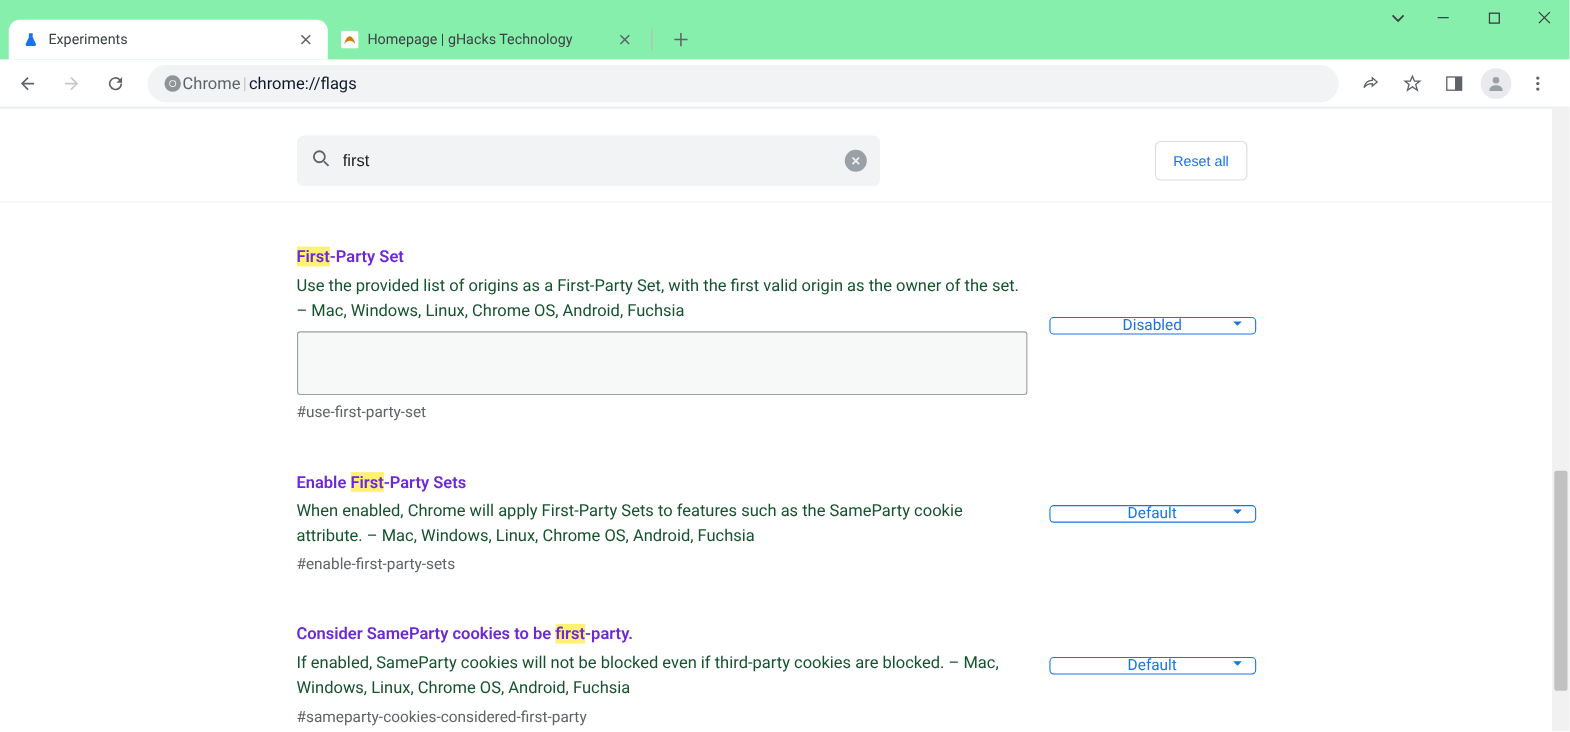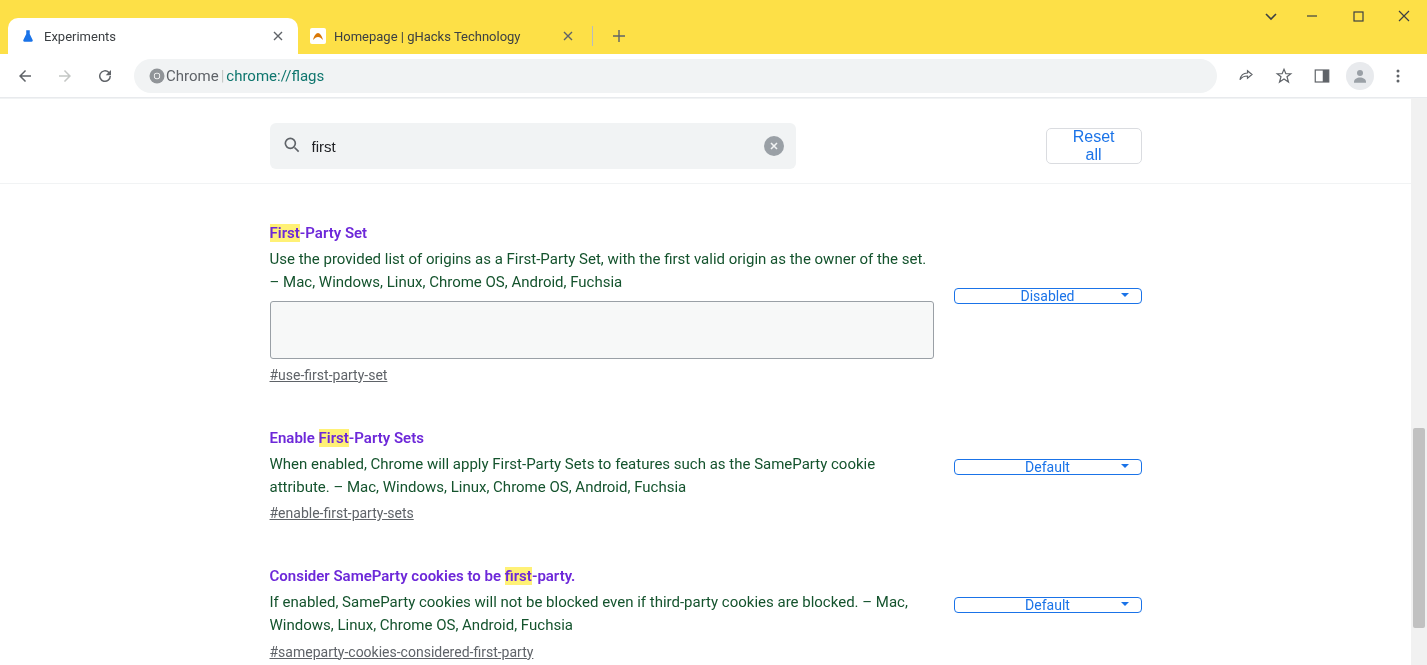--- a/index.html
+++ b/index.html
@@ -10,21 +10,21 @@
     background: #fff;
     width: 1427px;
     height: 665px;
     overflow: hidden;
     position: relative;
   }
 
   
   .tabstrip {
     height: 54px;
-    background: #fde047;
+    background: #86efac;
     display: flex;
     align-items: flex-end;
     position: relative;
   }
   .tab {
     height: 36px;
     display: flex;
     align-items: center;
     padding: 0 12px;
     font-size: 13px;
@@ -106,21 +106,21 @@
     color: #3c4043;
     font-size: 15px;
     margin: 0 6px;
   }
   .omnibox .chrome-icon {
     width: 18px; height: 18px;
     opacity: 0.85;
   }
   .omnibox .origin { color: #5f6368; }
   .omnibox .bar { color: #c4c7c5; margin: 0 2px; }
-  .omnibox .path { color: #0f766e; }
+  .omnibox .path { color: #0f172a; }
   .toolbar-right {
     display: flex; align-items: center; gap: 4px; padding-right: 4px;
   }
   .tb-icon {
     width: 34px; height: 34px;
     display: inline-flex; align-items: center; justify-content: center;
     color: #5f6368; cursor: pointer; border-radius: 50%;
   }
   .avatar {
     width: 28px; height: 28px; border-radius: 50%;
@@ -178,21 +178,21 @@
     display: inline-flex; align-items: center; justify-content: center;
     color: #f1f3f4; font-size: 12px; cursor: pointer;
   }
   .reset-btn {
     height: 36px;
     padding: 0 16px;
     border: 1px solid #dadce0;
     border-radius: 5px;
     background: #fff;
     color: #1a73e8;
-    font-size: 16px;
+    font-size: 13px;
     font-weight: 500;
     cursor: pointer;
     display: inline-flex; align-items: center;
   }
 
   .flag {
     display: flex;
     gap: 20px;
     margin-bottom: 46px;
   }
@@ -213,21 +213,20 @@
     width: 664px;
     height: 58px;
     border: 1px solid #9aa0a6;
     border-radius: 3px;
     background: #f7f8f8;
     margin: 6px 0 8px 0;
   }
   .flag-anchor {
     font-size: 14px;
     color: #5f6368;
-    text-decoration: underline;
     cursor: pointer;
   }
   .flag-right {
     width: 188px;
     padding-top: 64px;
     display: flex;
     align-items: flex-start;
   }
   .flag-right.short { padding-top: 30px; }
   .flag-select {

